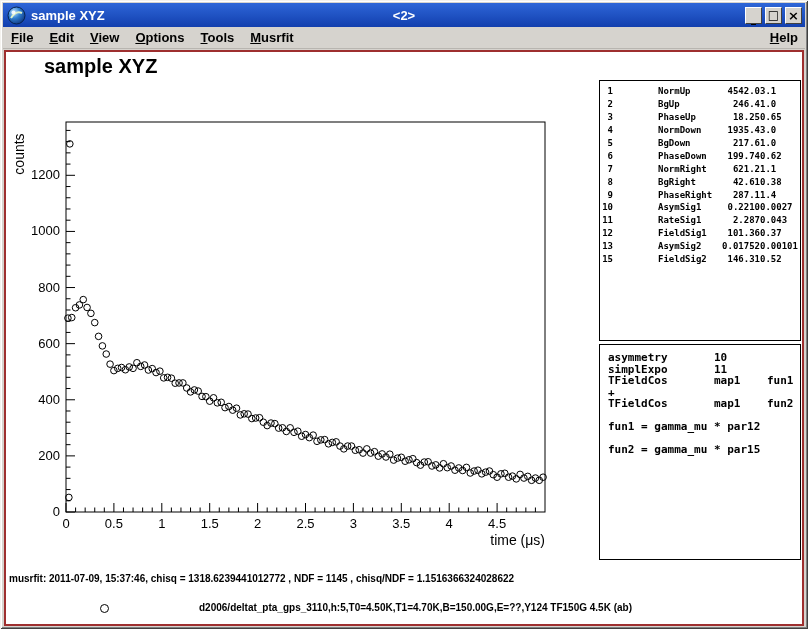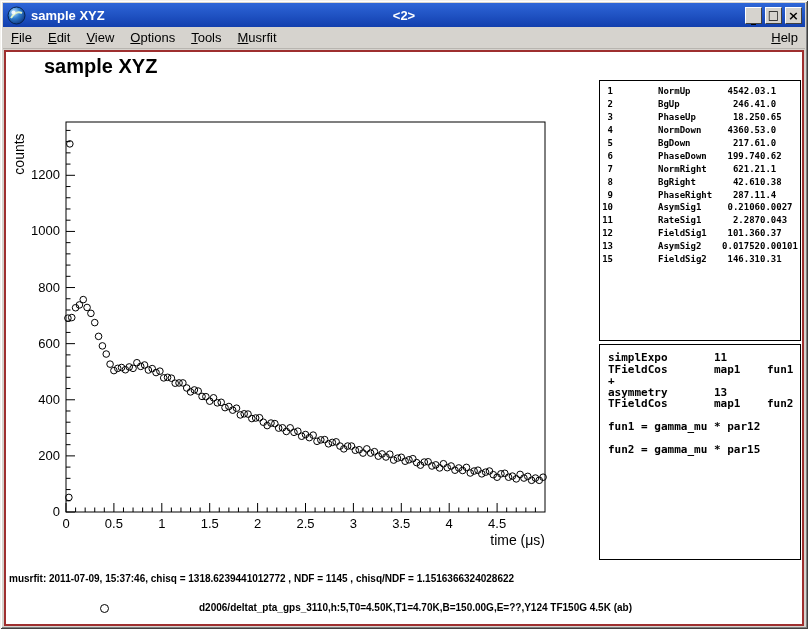--- a/index.html
+++ b/index.html
@@ -37,21 +37,21 @@
   .btn-max  { font-size: 12px; font-weight: bold; }
   .btn-close{ font-size: 13px; font-weight: bold; }
 
   
   .menubar {
     position: absolute; left: 3px; right: 3px; top: 27px; height: 22px;
     background: #d6d3ce; display: flex; align-items: center;
     font-size: 13px; color: #000; padding-left: 3px;
     border-bottom: 1px solid #b8b5b0;
   }
-  .menu-item { padding: 2px 5px; margin-right: 6px; white-space: nowrap; cursor: default; }
+  .menu-item { padding: 2px 5px; margin-right: 6px; white-space: nowrap; cursor: default; font-weight: bold; }
   .menu-help { margin-left: auto; padding: 2px 5px; margin-right: 2px; text-align: center; }
 
   
   .canvas {
     position: absolute; left: 4px; right: 4px; top: 50px; bottom: 3px;
     background: #ffffff; border: 2px solid #9e2f2f;
   }
   .canvas-title {
     position: absolute; left: 38px; top: 3px;
     font: bold 20px "Liberation Sans", sans-serif; color: #000;
@@ -390,21 +390,21 @@
           </div>
           <div class="stat-row">
             <span class="s-num">3</span>
             <span class="s-name">PhaseUp</span>
             <span class="s-val">18.25</span>
             <span class="s-err">0.65</span>
           </div>
           <div class="stat-row">
             <span class="s-num">4</span>
             <span class="s-name">NormDown</span>
-            <span class="s-val">4360.5</span>
+            <span class="s-val">1935.4</span>
             <span class="s-err">3.0</span>
           </div>
           <div class="stat-row">
             <span class="s-num">5</span>
             <span class="s-name">BgDown</span>
             <span class="s-val">217.6</span>
             <span class="s-err">1.0</span>
           </div>
           <div class="stat-row">
             <span class="s-num">6</span>
@@ -426,21 +426,21 @@
           </div>
           <div class="stat-row">
             <span class="s-num">9</span>
             <span class="s-name">PhaseRight</span>
             <span class="s-val">287.1</span>
             <span class="s-err">1.4</span>
           </div>
           <div class="stat-row">
             <span class="s-num">10</span>
             <span class="s-name">AsymSig1</span>
-            <span class="s-val">0.2106</span>
+            <span class="s-val">0.2210</span>
             <span class="s-err">0.0027</span>
           </div>
           <div class="stat-row">
             <span class="s-num">11</span>
             <span class="s-name">RateSig1</span>
             <span class="s-val">2.287</span>
             <span class="s-err">0.043</span>
           </div>
           <div class="stat-row">
             <span class="s-num">12</span>
@@ -451,31 +451,31 @@
           <div class="stat-row">
             <span class="s-num">13</span>
             <span class="s-name">AsymSig2</span>
             <span class="s-val">0.01752</span>
             <span class="s-err">0.00101</span>
           </div>
           <div class="stat-row">
             <span class="s-num">15</span>
             <span class="s-name">FieldSig2</span>
             <span class="s-val">146.31</span>
-            <span class="s-err">0.31</span>
+            <span class="s-err">0.52</span>
           </div>
         </div>
     </div>
 
     <div class="theory-panel">
       <div>
+          <div class="theory-line">asymmetry       10</div>
           <div class="theory-line">simplExpo       11</div>
           <div class="theory-line">TFieldCos       map1    fun1</div>
           <div class="theory-line">+</div>
-          <div class="theory-line">asymmetry       13</div>
           <div class="theory-line">TFieldCos       map1    fun2</div>
           <div class="theory-line">&nbsp;</div>
           <div class="theory-line">fun1 = gamma_mu * par12</div>
           <div class="theory-line">&nbsp;</div>
           <div class="theory-line">fun2 = gamma_mu * par15</div>
         </div>
     </div>
 
     <div class="status-line">musrfit: 2011-07-09, 15:37:46, chisq = 1318.6239441012772 , NDF = 1145 , chisq/NDF = 1.1516366324028622</div>
 

